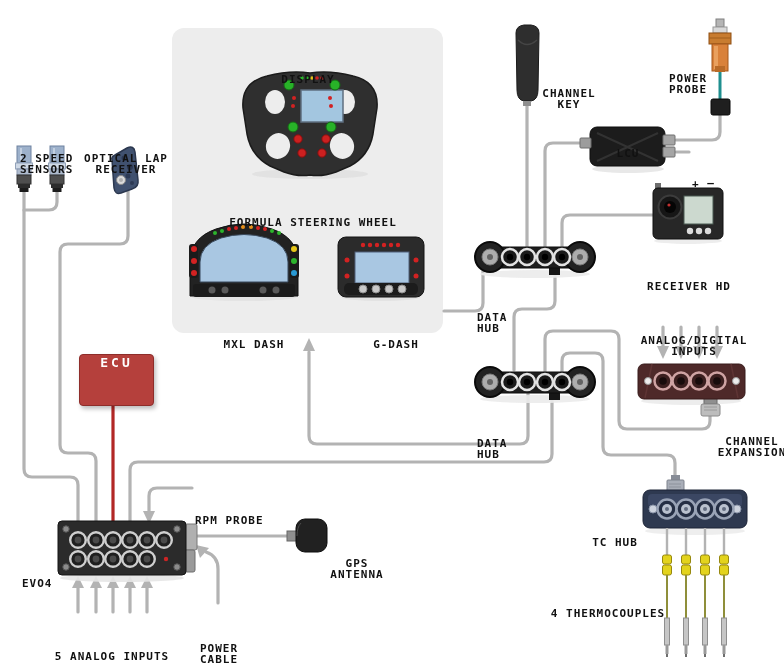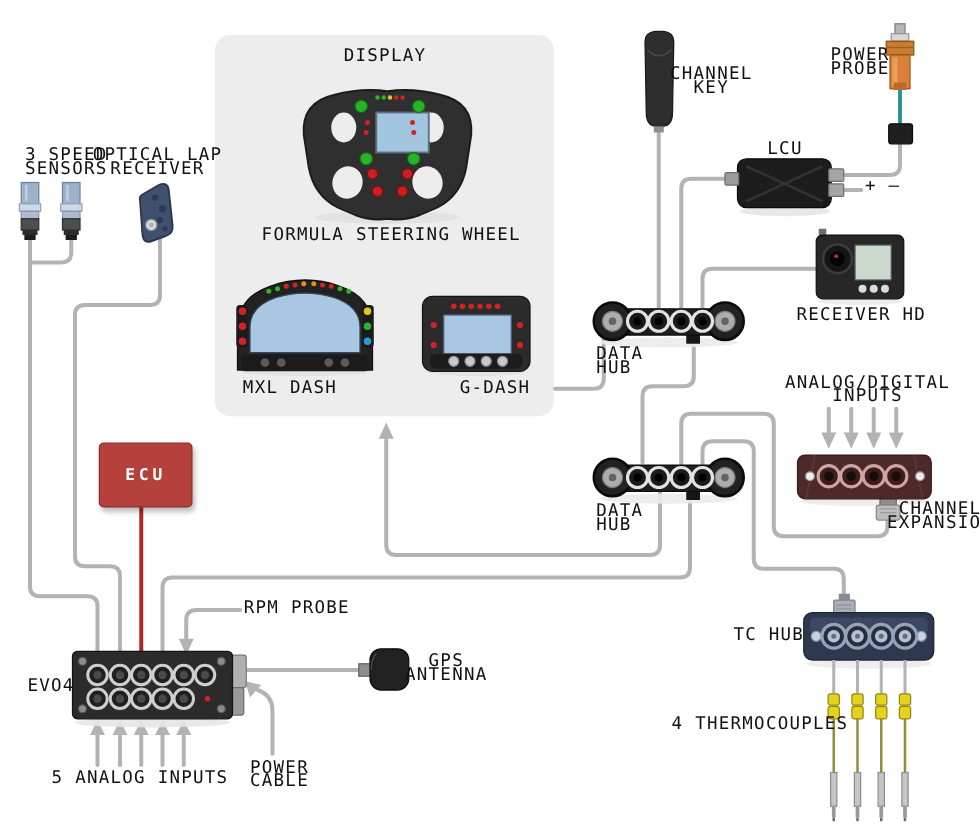--- a/index.html
+++ b/index.html
@@ -12,26 +12,26 @@
           font-family:"DejaVu Sans Mono",monospace;background:var(--background);}
   #display-panel{position:absolute;left:172px;top:28px;width:271px;height:305px;
           background:var(--display-panel);border-radius:12px;}
   svg{position:absolute;left:0;top:0;}
   .cable{stroke:var(--cable);stroke-width:3.2;fill:none;stroke-linecap:round;}
   .cable-thin{stroke:var(--cable);stroke-width:2.4;fill:none;}
   .ecucable{stroke:var(--ecu-cable);stroke-width:3.2;fill:none;}
   .tealwire{stroke:var(--lambda-wire);stroke-width:3;fill:none;}
   .tcwire{stroke:var(--thermocouple-wire);stroke-width:2;fill:none;}
   .ah{fill:var(--cable);stroke:none;}
-  .lbl{position:absolute;font-size:14px;line-height:11px;font-weight:normal;
-       letter-spacing:1px;color:var(--label-text);white-space:pre;}
+  .lbl{position:absolute;font-size:11px;line-height:11px;font-weight:bold;
+       letter-spacing:1px;color:var(--label-text);white-space:pre;margin-top:34px;}
   .lbl-c{text-align:center;transform:translateX(-50%);}
   #ecu-box{position:absolute;left:79px;top:354px;width:73px;height:50px;
        background:var(--ecu-box);border:1px solid #8e2d2a;border-radius:4px;
-       box-shadow:2px 3px 4px rgba(0,0,0,.25);display:flex;align-items:center;
+       box-shadow:2px 3px 4px rgba(0,0,0,.25);display:flex;align-items:flex-start;
        justify-content:center;}
   #ecu-box span{color:#fff;font-weight:bold;font-size:13px;letter-spacing:3px;
        font-family:"DejaVu Sans Mono",monospace;}
 </style>
 </head>
 <body>
 
 <div id="canvas">
 
   <div id="display-panel"></div>
@@ -390,27 +390,27 @@
       <circle cx="113" cy="559" r="7.8" fill="#1f1f1f" stroke="#cfcfcf" stroke-width="2.4"></circle>
         <circle cx="113" cy="559" r="3.4" fill="#4a4a4a"></circle>
       <circle cx="130" cy="559" r="7.8" fill="#1f1f1f" stroke="#cfcfcf" stroke-width="2.4"></circle>
         <circle cx="130" cy="559" r="3.4" fill="#4a4a4a"></circle>
       <circle cx="147" cy="559" r="7.8" fill="#1f1f1f" stroke="#cfcfcf" stroke-width="2.4"></circle>
         <circle cx="147" cy="559" r="3.4" fill="#4a4a4a"></circle>
       <circle cx="166" cy="559" r="2.2" fill="#cc2525"></circle>
     </g>
   </svg>
 
-  <div class="lbl" style="left:20px;top:119px">3 SPEED
+  <div class="lbl" style="left:20px;top:119px">2 SPEED
 SENSORS</div>
   <div class="lbl lbl-c" style="left:126px;top:119px">OPTICAL LAP
 RECEIVER</div>
   <div class="lbl lbl-c" style="left:308px;top:40px">DISPLAY</div>
   <div class="lbl lbl-c" style="left:313px;top:183px">FORMULA STEERING WHEEL</div>
-  <div class="lbl lbl-c" style="left:232px;top:305px">MXL DASH</div>
+  <div class="lbl lbl-c" style="left:254px;top:305px">MXL DASH</div>
   <div class="lbl lbl-c" style="left:396px;top:305px">G-DASH</div>
   <div class="lbl lbl-c" style="left:569px;top:54px">CHANNEL
 KEY</div>
   <div class="lbl lbl-c" style="left:688px;top:39px">POWER
 PROBE</div>
   <div class="lbl lbl-c" style="left:628px;top:114px">LCU</div>
   <div class="lbl" style="left:692px;top:144px">+ –</div>
   <div class="lbl lbl-c" style="left:689px;top:247px">RECEIVER HD</div>
   <div class="lbl" style="left:477px;top:278px">DATA
 HUB</div>

